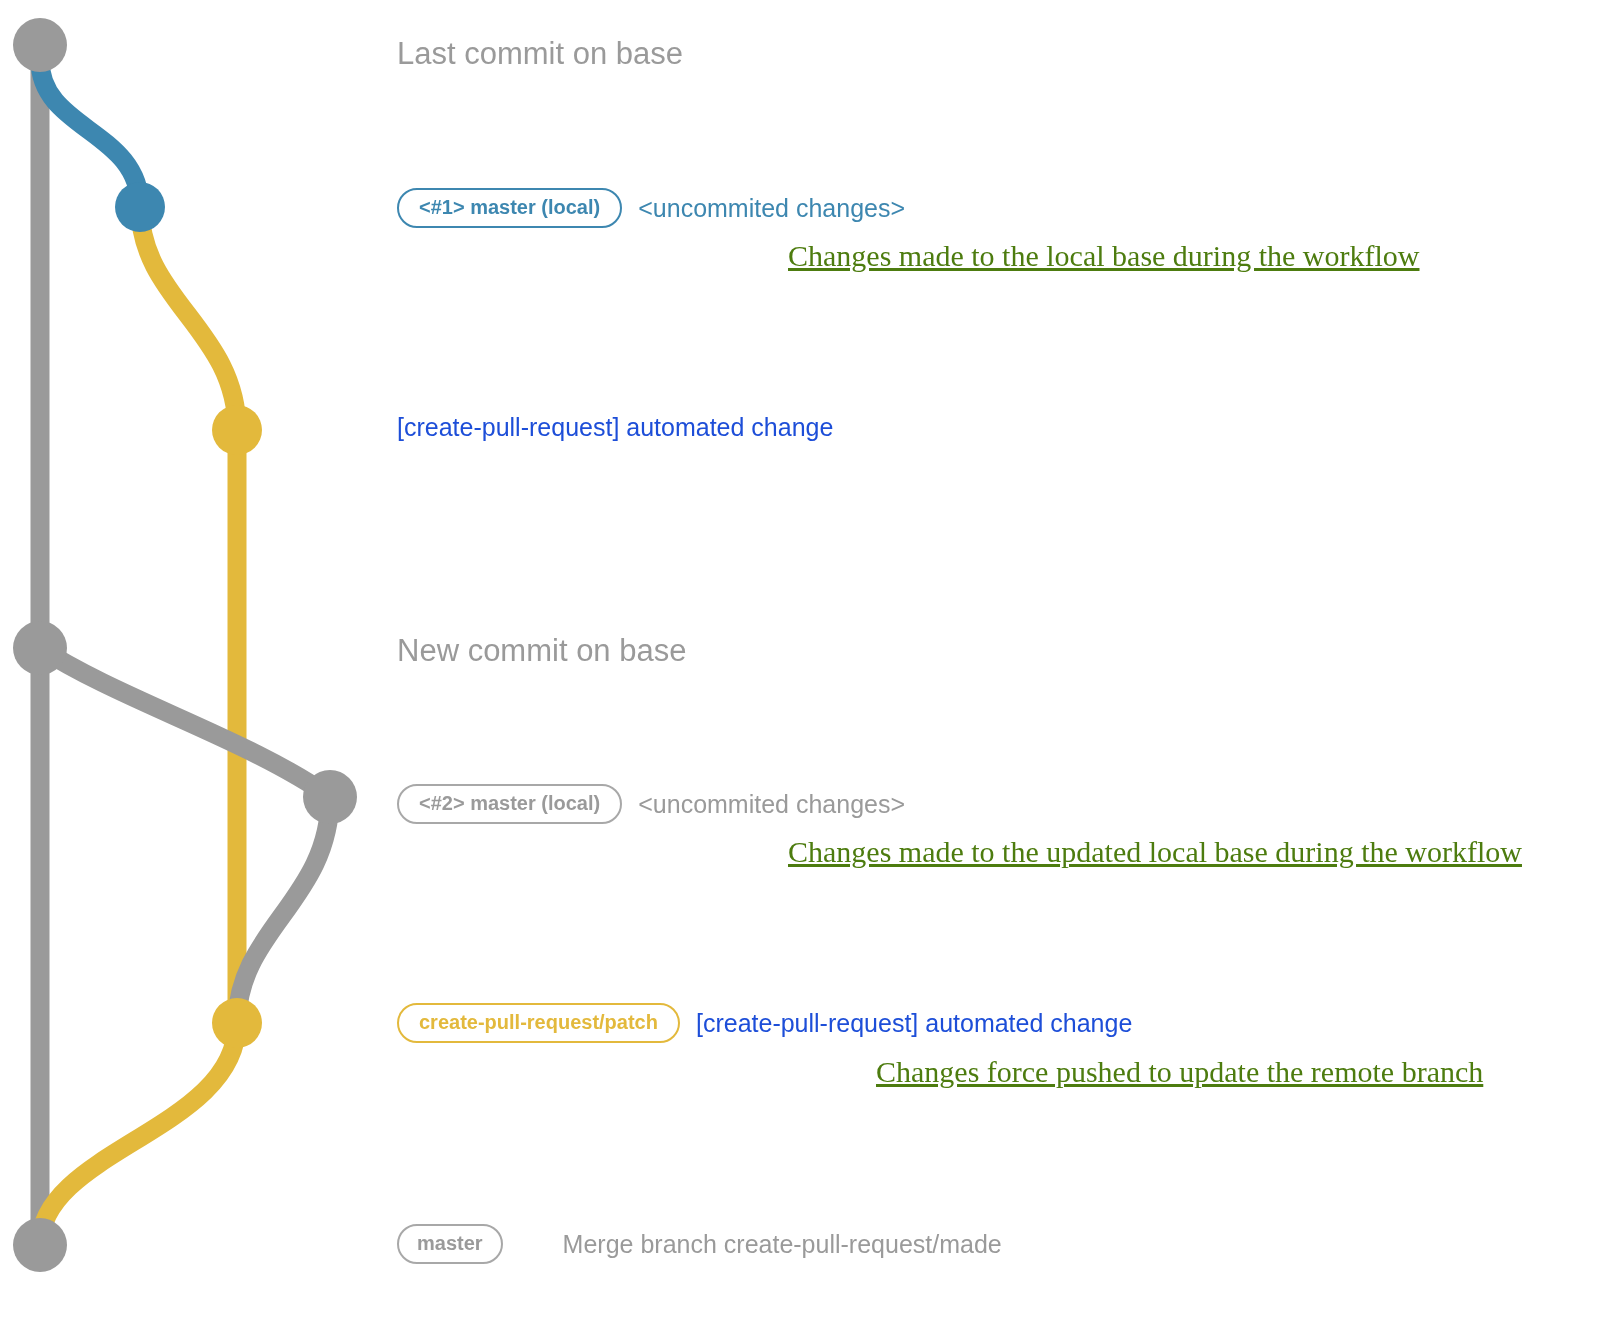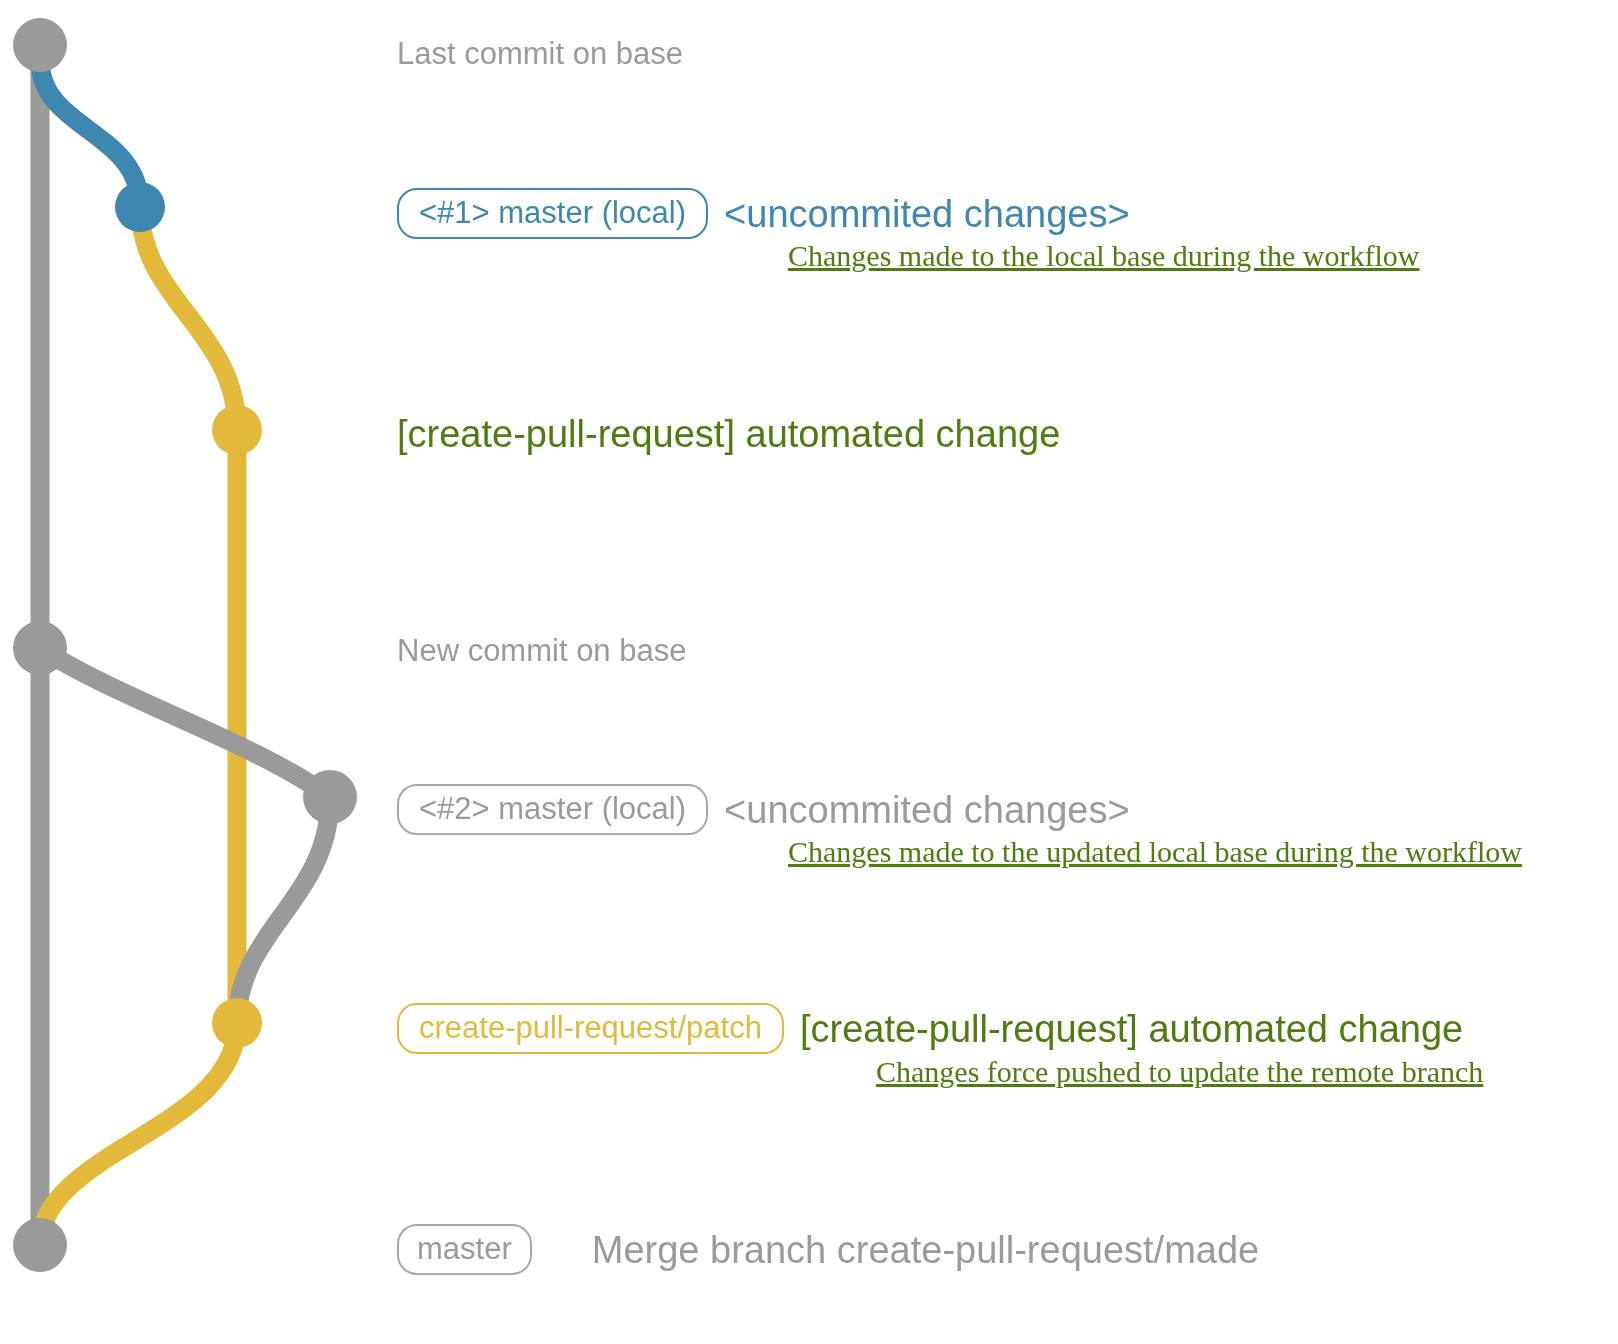--- a/index.html
+++ b/index.html
@@ -38,38 +38,39 @@
     display: flex;
     align-items: center;
   }
   .pill {
     display: inline-flex;
     align-items: center;
     justify-content: center;
     border: 2px solid #999999;
     border-radius: 20px;
     padding: 7px 20px 9px 20px;
-    font-size: 31px;
+    font-size: 20px;
     line-height: 1;
     color: #9a9a9a;
     background: transparent;
     white-space: nowrap;
+    font-weight: bold;
   }
   .pill.blue  { border-color: #3d87b0; color: #3d87b0; }
   .pill.gray  { border-color: #a8a8a8; color: #9a9a9a; padding-left: 20px; }
   .pill.yellow{ border-color: #e3b93c; color: #e3b93c; }
   .subject {
-    font-size: 38px;
+    font-size: 25px;
     line-height: 1;
     white-space: nowrap;
     margin-left: 16px;
   }
   .subject.blue   { color: #3d87b0; }
   .subject.gray   { color: #9a9a9a; }
-  .subject.yellow { color: #4d7c0f; }
+  .subject.yellow { color: #1d4ed8; }
   .heading {
     position: absolute;
     font-size: 31px;
     color: #9a9a9a;
     line-height: 1;
     white-space: nowrap;
   }
   .desc {
     position: absolute;
     font-family: "Liberation Serif", serif;

